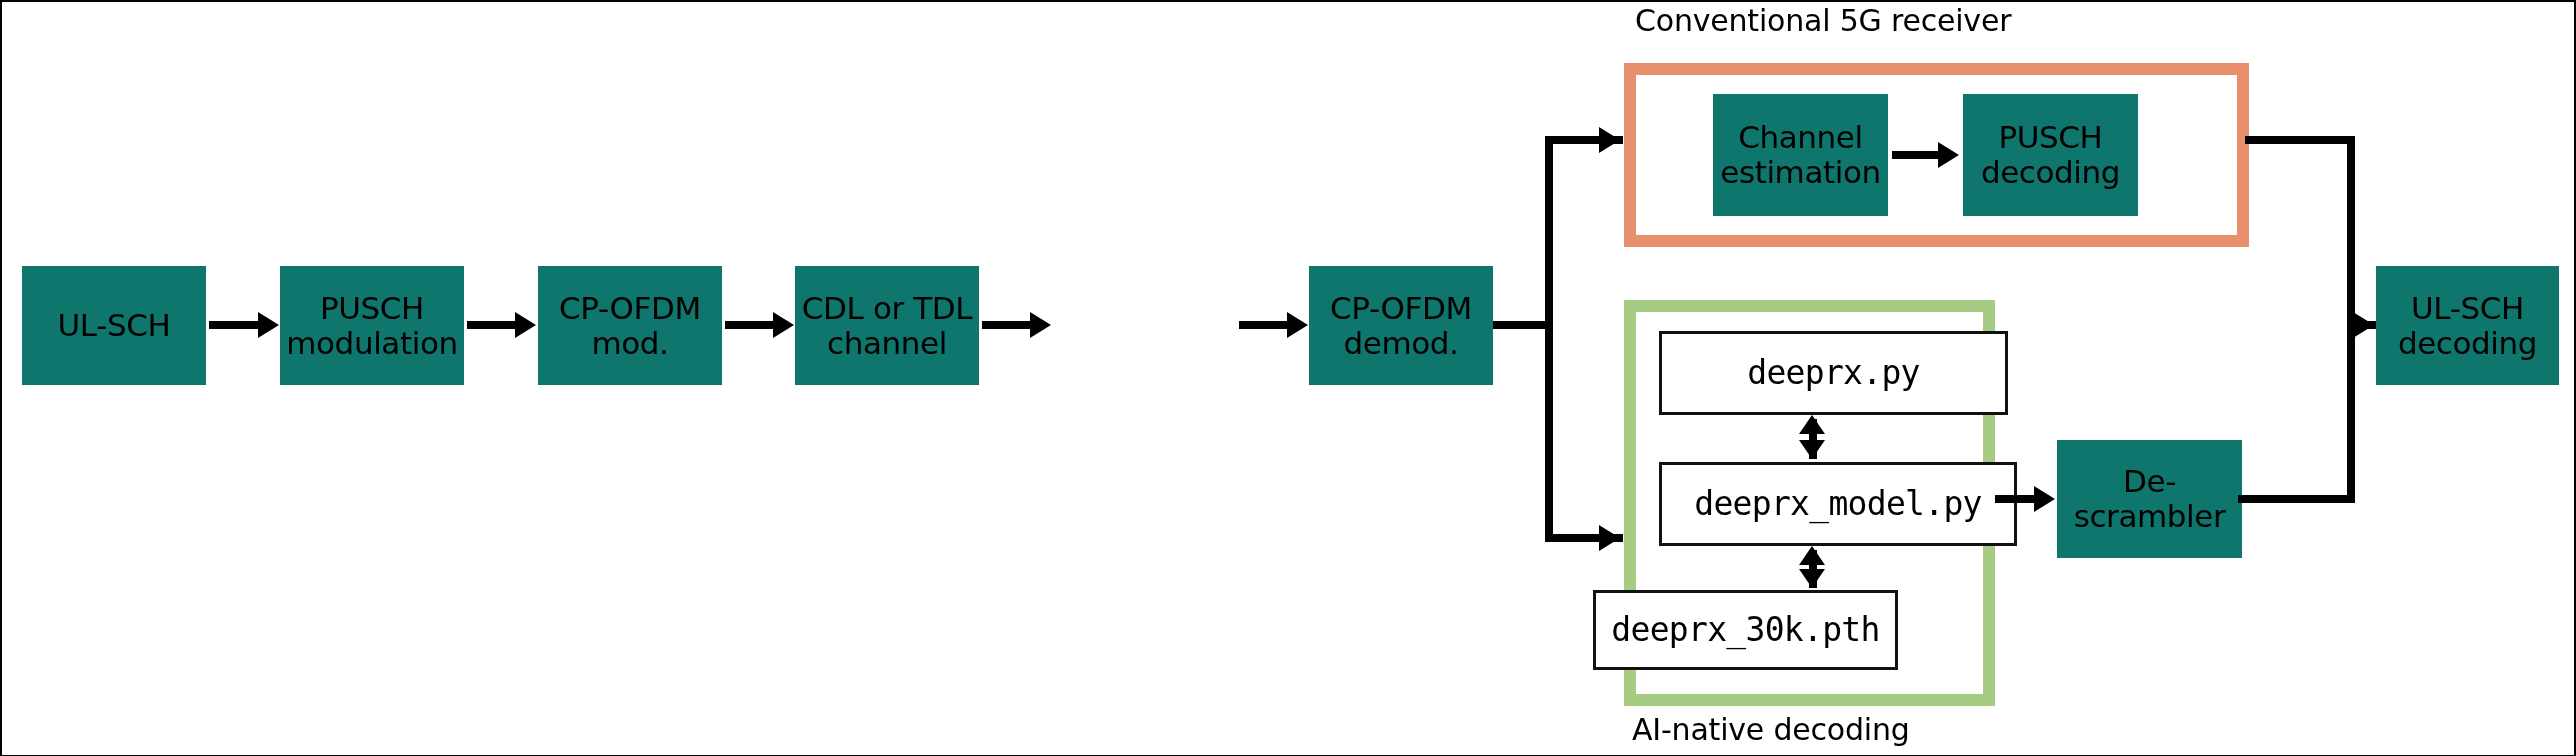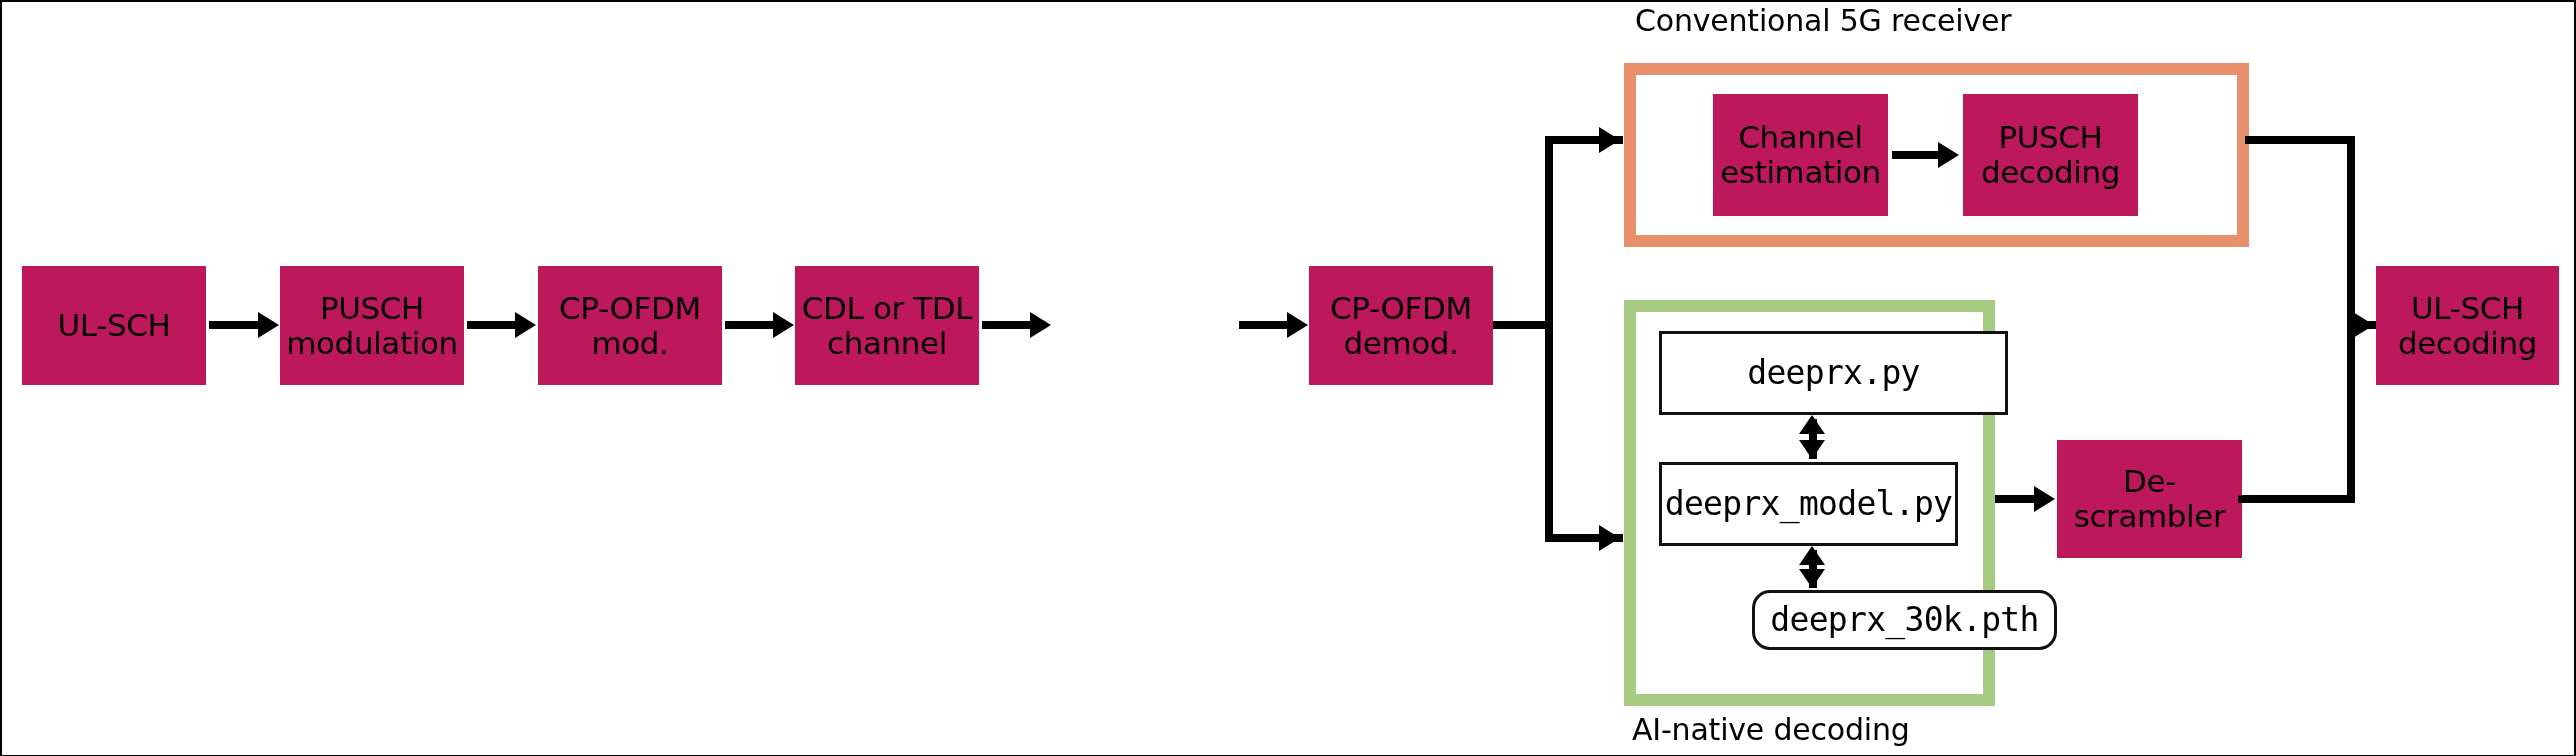--- a/index.html
+++ b/index.html
@@ -24,21 +24,21 @@
     align-items:center;
     justify-content:center;
     text-align:center;
     line-height:1.12;
     color:#000000;
     white-space:pre-line;
   }
 
   
   .beige{
-    background:#be185d;
+    background:#0f766e;
     font-family:"DejaVu Sans",sans-serif;
     font-size:31px;
     letter-spacing:-0.4px;
   }
 
   
   .codebox{
     background:#ffffff;
     border:3.5px solid #111111;
     font-family:"DejaVu Sans Mono","Liberation Mono",monospace;
@@ -149,23 +149,23 @@
 
   <div class="hline" style="left:1890px; top:149px; width:48px;"></div>
   <div class="arrow-r" style="left:1936px; top:140px;"></div>
 
   <div class="frame frame-ainative" style="left:1622px; top:298px; width:371px; height:406px;"></div>
 
   <div class="caption" style="left:1630px; top:710px;">AI-native decoding</div>
 
   <div class="node codebox" style="left:1657px; top:329px; width:349px; height:84px;">deeprx.py</div>
 
-  <div class="node codebox" style="left:1657px; top:460px; width:299px; height:84px;">deeprx_model.py</div>
+  <div class="node codebox" style="left:1657px; top:460px; width:358px; height:84px;">deeprx_model.py</div>
 
-  <div class="node codebox" style="left:1750px; top:588px; width:305px; height:60px;border-radius:18px;">deeprx_30k.pth</div>
+  <div class="node codebox" style="left:1591px; top:588px; width:305px; height:80px;">deeprx_30k.pth</div>
 
   <div class="vline" style="left:1807px; top:417px; height:40px;"></div>
   <div class="arrow-u" style="left:1797px; top:413px;"></div>
   <div class="arrow-d" style="left:1797px; top:438px;"></div>
 
   <div class="vline" style="left:1807px; top:548px; height:38px;"></div>
   <div class="arrow-u" style="left:1797px; top:544px;"></div>
   <div class="arrow-d" style="left:1797px; top:567px;"></div>
 
   <div class="hline" style="left:1993px; top:493px; width:43px;"></div>

